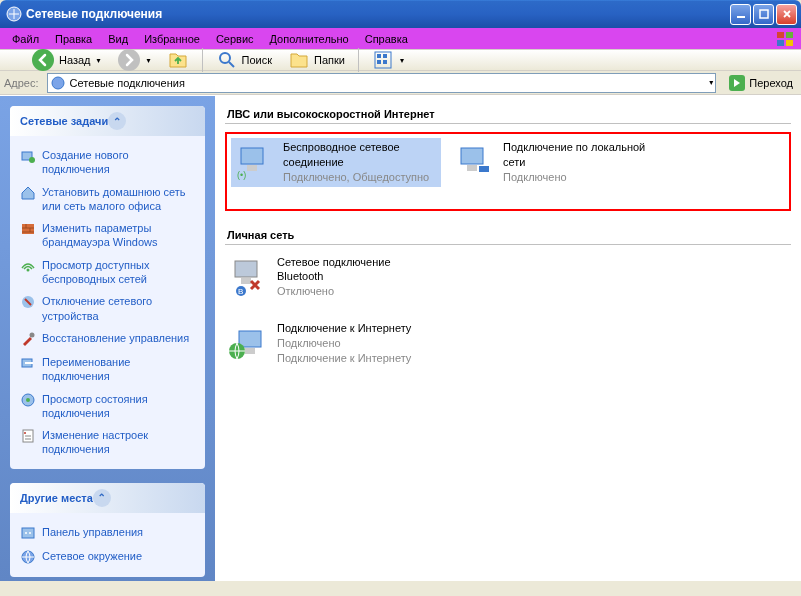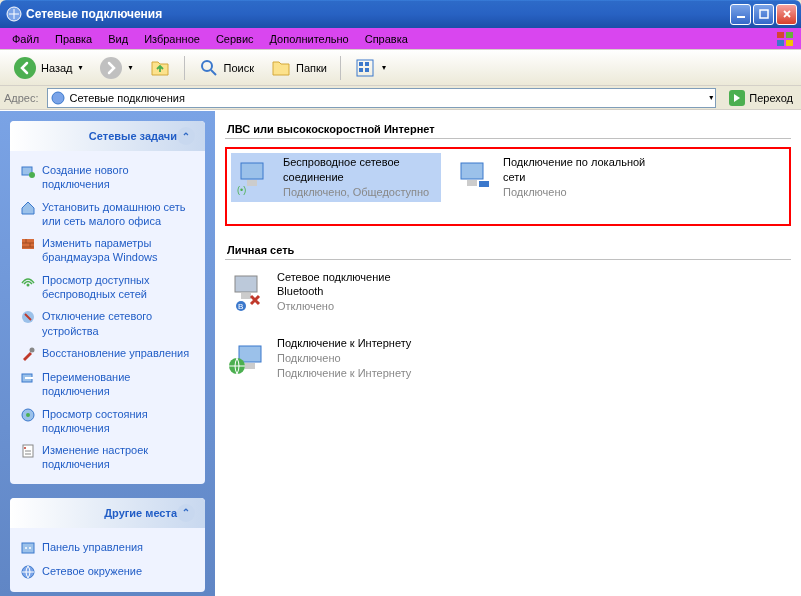--- a/index.html
+++ b/index.html
@@ -13,38 +13,38 @@
 .btn-min { background: linear-gradient(to bottom, #7ba4e8, #3468c9); color: white; }
 .btn-max { background: linear-gradient(to bottom, #7ba4e8, #3468c9); color: white; }
 .btn-close { background: linear-gradient(to bottom, #f5a29f, #d8402b); color: white; }
 
 
 .menubar { height: 22px; background: #d946ef; border-bottom: 1px solid #d4d0c8; display: flex; align-items: center; padding: 0 4px; }
 .menu-item { padding: 2px 8px; cursor: pointer; }
 .menu-logo { margin-left: auto; width: 22px; height: 18px; }
 
 
-.toolbar { height: 36px; background: linear-gradient(to bottom,#fff,#ece9d8); border-bottom: 1px solid #d4d0c8; display: flex; align-items: center; padding: 0 6px; gap: 2px; }
+.toolbar { height: 21px; background: linear-gradient(to bottom,#fff,#ece9d8); border-bottom: 1px solid #d4d0c8; display: flex; align-items: center; padding: 0 24px; gap: 2px; }
 .tool-btn { display: flex; align-items: center; padding: 3px 6px; border: 1px solid transparent; border-radius: 3px; cursor: pointer; gap: 4px; }
 .tool-sep { width: 1px; height: 24px; background: #c0c0c0; margin: 0 4px; }
 .dropdown-arrow { font-size: 8px; color: #000; margin-left: 2px; }
 
 
 .addressbar { height: 24px; background: #ece9d8; border-bottom: 1px solid #d4d0c8; display: flex; align-items: center; padding: 0 4px; gap: 8px; }
 .address-label { color: #7a7a7a; }
 .address-input { flex: 1; height: 20px; border: 1px solid #7f9db9; background: white; display: flex; align-items: center; padding: 0 2px; gap: 4px; }
 .go-btn { display: flex; align-items: center; gap: 3px; padding: 2px 4px; cursor: pointer; }
 
 
 .main { display: flex; height: calc(596px - 28px - 22px - 36px - 24px); border-top: 1px solid #fff; }
 
 
 .sidebar { width: 215px; background: linear-gradient(to bottom, #7aa3e5 0%, #6086c5 100%); padding: 10px; overflow-y: auto; }
 .panel { background: #eff3ff; border-radius: 4px; margin-bottom: 14px; overflow: hidden; }
-.panel-header { background: linear-gradient(to right,#fff,#c8d8ef); padding: 6px 10px; font-weight: bold; color: #215dc6; display: flex; justify-content: flex-end; align-items: center; border-radius: 4px 4px 0 0; }
+.panel-header { background: linear-gradient(to right,#fff,#c8d8ef); padding: 6px 10px; font-weight: bold; color: #215dc6; display: flex; justify-content: flex-start; align-items: center; border-radius: 4px 4px 0 0; }
 .panel-body { padding: 8px 10px; }
 .task-item { display: flex; align-items: flex-start; gap: 6px; padding: 4px 0; cursor: pointer; color: #215dc6; }
 .task-icon { width: 16px; height: 16px; flex-shrink: 0; }
 .task-text { line-height: 1.3; }
 .chevron { width:18px; height:18px; border-radius:50%; background:#c8d8ef; display:flex; align-items:center; justify-content:center; color:#316ac5; font-size:10px; }
 
 
 .content { flex: 1; background: white; padding: 8px 10px; overflow-y: auto; }
 .group-header { font-weight: bold; padding: 4px 2px 3px; border-bottom: 1px solid #c0c0c0; margin-bottom: 8px; }
 .conn-row { display: flex; gap: 10px; margin-bottom: 18px; }

